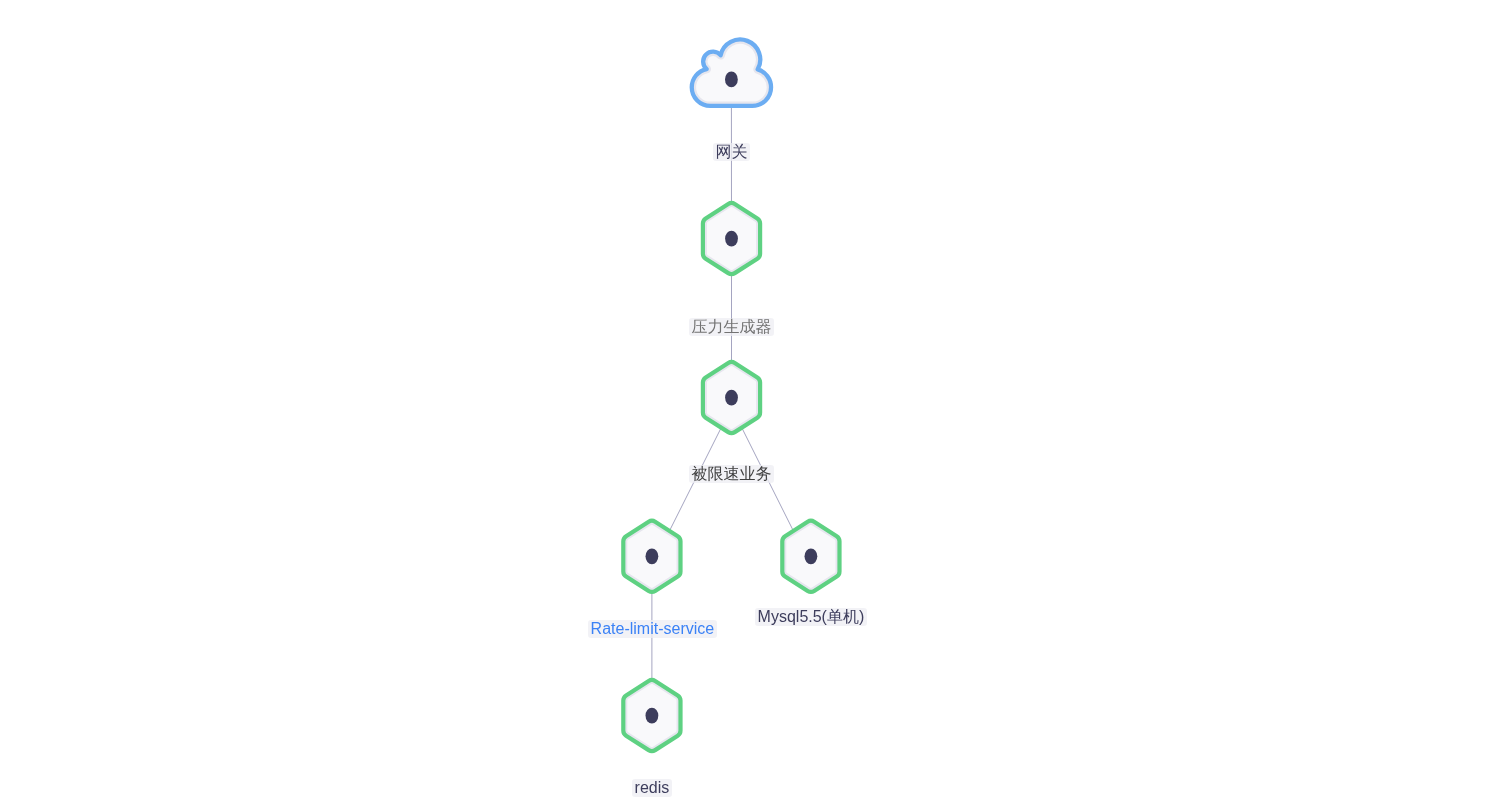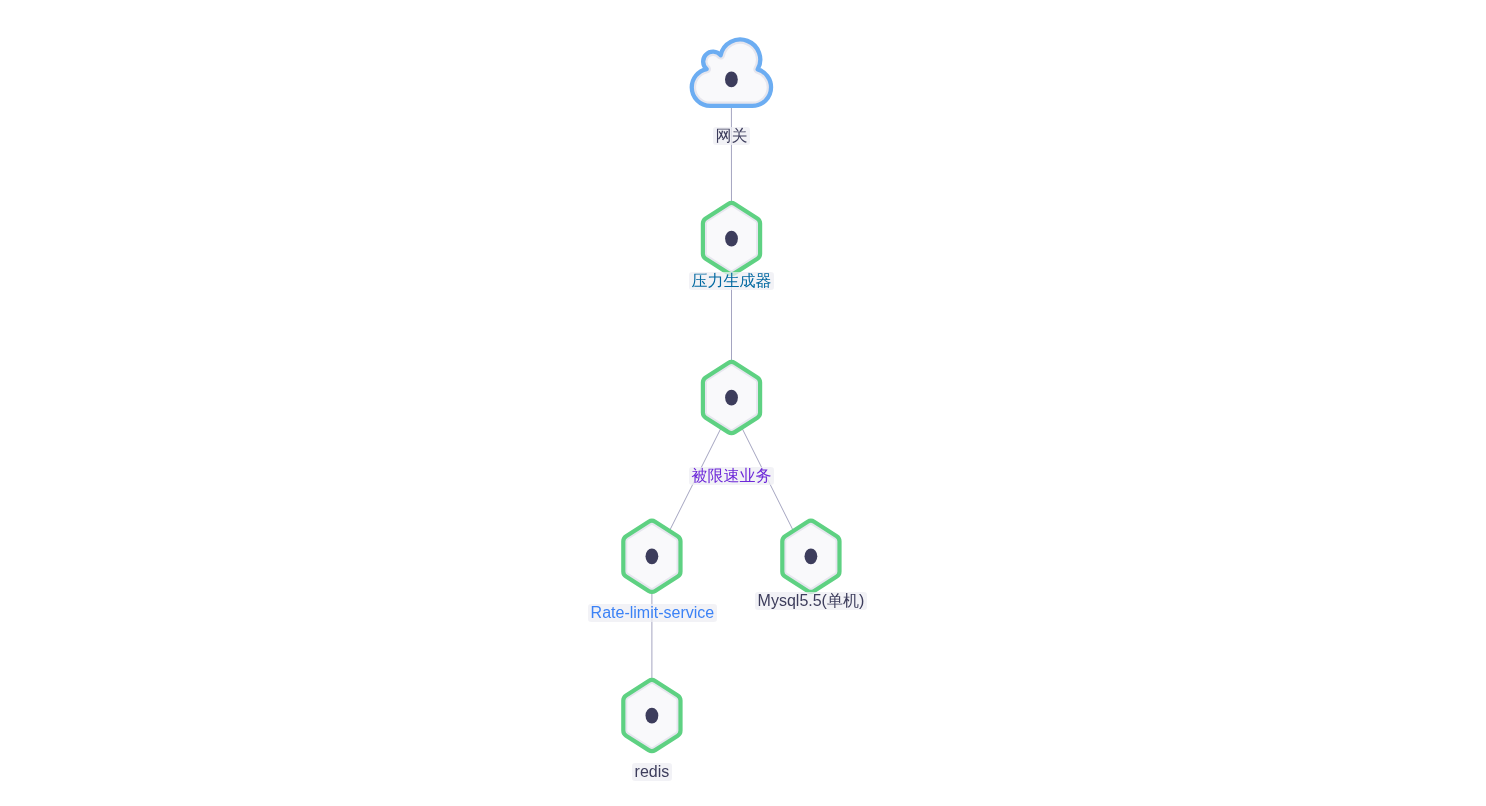--- a/index.html
+++ b/index.html
@@ -1,21 +1,21 @@
 <!DOCTYPE html>
 <html><head>
 <meta charset="utf-8">
 <title>topology</title>
 <style>
   html,body{margin:0;padding:0;background:#ffffff;}
   body{width:1486px;height:806px;overflow:hidden;
        font-family:"Liberation Sans",sans-serif;}
   #canvas{position:absolute;left:0;top:0;width:1486px;height:806px;}
   .node-label{position:absolute;white-space:nowrap;font-family:"Liberation Sans",sans-serif;
-              font-size:16px;line-height:16px;border-radius:3px;padding:1px 2.6px;transform:translateZ(0);}
+              font-size:16px;line-height:16px;border-radius:3px;padding:1px 2.6px;transform:translateZ(0);margin-top:16px;}
 </style>
 </head>
 <body>
 
 <svg id="canvas" width="1486" height="806" viewBox="0 0 1486 806" xmlns="http://www.w3.org/2000/svg">
   <g id="edges">
       <line x1="731.40" y1="82.35" x2="731.50" y2="248.15" stroke="#a5a5c1" stroke-width="1"></line>
       <line x1="731.50" y1="248.15" x2="731.50" y2="407.15" stroke="#a5a5c1" stroke-width="1"></line>
       <line x1="731.50" y1="407.15" x2="651.90" y2="565.95" stroke="#a5a5c1" stroke-width="1"></line>
       <line x1="731.50" y1="407.15" x2="810.90" y2="565.95" stroke="#a5a5c1" stroke-width="1"></line>
@@ -75,17 +75,17 @@
         </clipPath>
         <path d="M 655.14 680.96 L 677.74 695.45 A 6.00 6.00 0 0 1 680.50 700.50 L 680.50 730.60 A 6.00 6.00 0 0 1 677.74 735.65 L 655.14 750.14 A 6.00 6.00 0 0 1 648.66 750.14 L 626.06 735.65 A 6.00 6.00 0 0 1 623.30 730.60 L 623.30 700.50 A 6.00 6.00 0 0 1 626.06 695.45 L 648.66 680.96 A 6.00 6.00 0 0 1 655.14 680.96 Z" fill="#f9f9fb" stroke="none"></path>
         <path d="M 655.14 680.96 L 677.74 695.45 A 6.00 6.00 0 0 1 680.50 700.50 L 680.50 730.60 A 6.00 6.00 0 0 1 677.74 735.65 L 655.14 750.14 A 6.00 6.00 0 0 1 648.66 750.14 L 626.06 735.65 A 6.00 6.00 0 0 1 623.30 730.60 L 623.30 700.50 A 6.00 6.00 0 0 1 626.06 695.45 L 648.66 680.96 A 6.00 6.00 0 0 1 655.14 680.96 Z" fill="none" stroke="#e6e6ee" stroke-width="8" stroke-linejoin="round" clip-path="url(#clip-redis)"></path>
         <path d="M 655.14 680.96 L 677.74 695.45 A 6.00 6.00 0 0 1 680.50 700.50 L 680.50 730.60 A 6.00 6.00 0 0 1 677.74 735.65 L 655.14 750.14 A 6.00 6.00 0 0 1 648.66 750.14 L 626.06 735.65 A 6.00 6.00 0 0 1 623.30 730.60 L 623.30 700.50 A 6.00 6.00 0 0 1 626.06 695.45 L 648.66 680.96 A 6.00 6.00 0 0 1 655.14 680.96 Z" fill="none" stroke="#5ed182" stroke-width="4.2" stroke-linejoin="round"></path>
         <ellipse cx="651.9" cy="715.55" rx="6.4" ry="7.9" fill="#3d3d5c"></ellipse>
       </g>
     </g>
 </svg>
 
 <div class="node-label" style="color: rgb(61, 61, 92); background: rgba(237, 237, 243, 0.75); left: 713px; top: 127px;">网关</div>
-<div class="node-label" style="color: #0369a1; background: rgba(237, 237, 243, 0.75); left: 689px; top: 272px;">压力生成器</div>
-<div class="node-label" style="color: #6d28d9; background: rgba(237, 237, 243, 0.75); left: 689px; top: 467px;">被限速业务</div>
+<div class="node-label" style="color: #737373; background: rgba(237, 237, 243, 0.75); left: 689px; top: 302px;">压力生成器</div>
+<div class="node-label" style="color: #404040; background: rgba(237, 237, 243, 0.75); left: 689px; top: 449px;">被限速业务</div>
 <div class="node-label" style="color: #3b82f6; background: rgba(237, 237, 243, 0.75); left: 588px; top: 604px;">Rate-limit-service</div>
 <div class="node-label" style="color: rgb(61, 61, 92); background: rgba(237, 237, 243, 0.75); left: 755px; top: 592px;">Mysql5.5(单机)</div>
 <div class="node-label" style="color: rgb(61, 61, 92); background: rgba(237, 237, 243, 0.75); left: 632px; top: 763px;">redis</div>
 
 </body></html>

